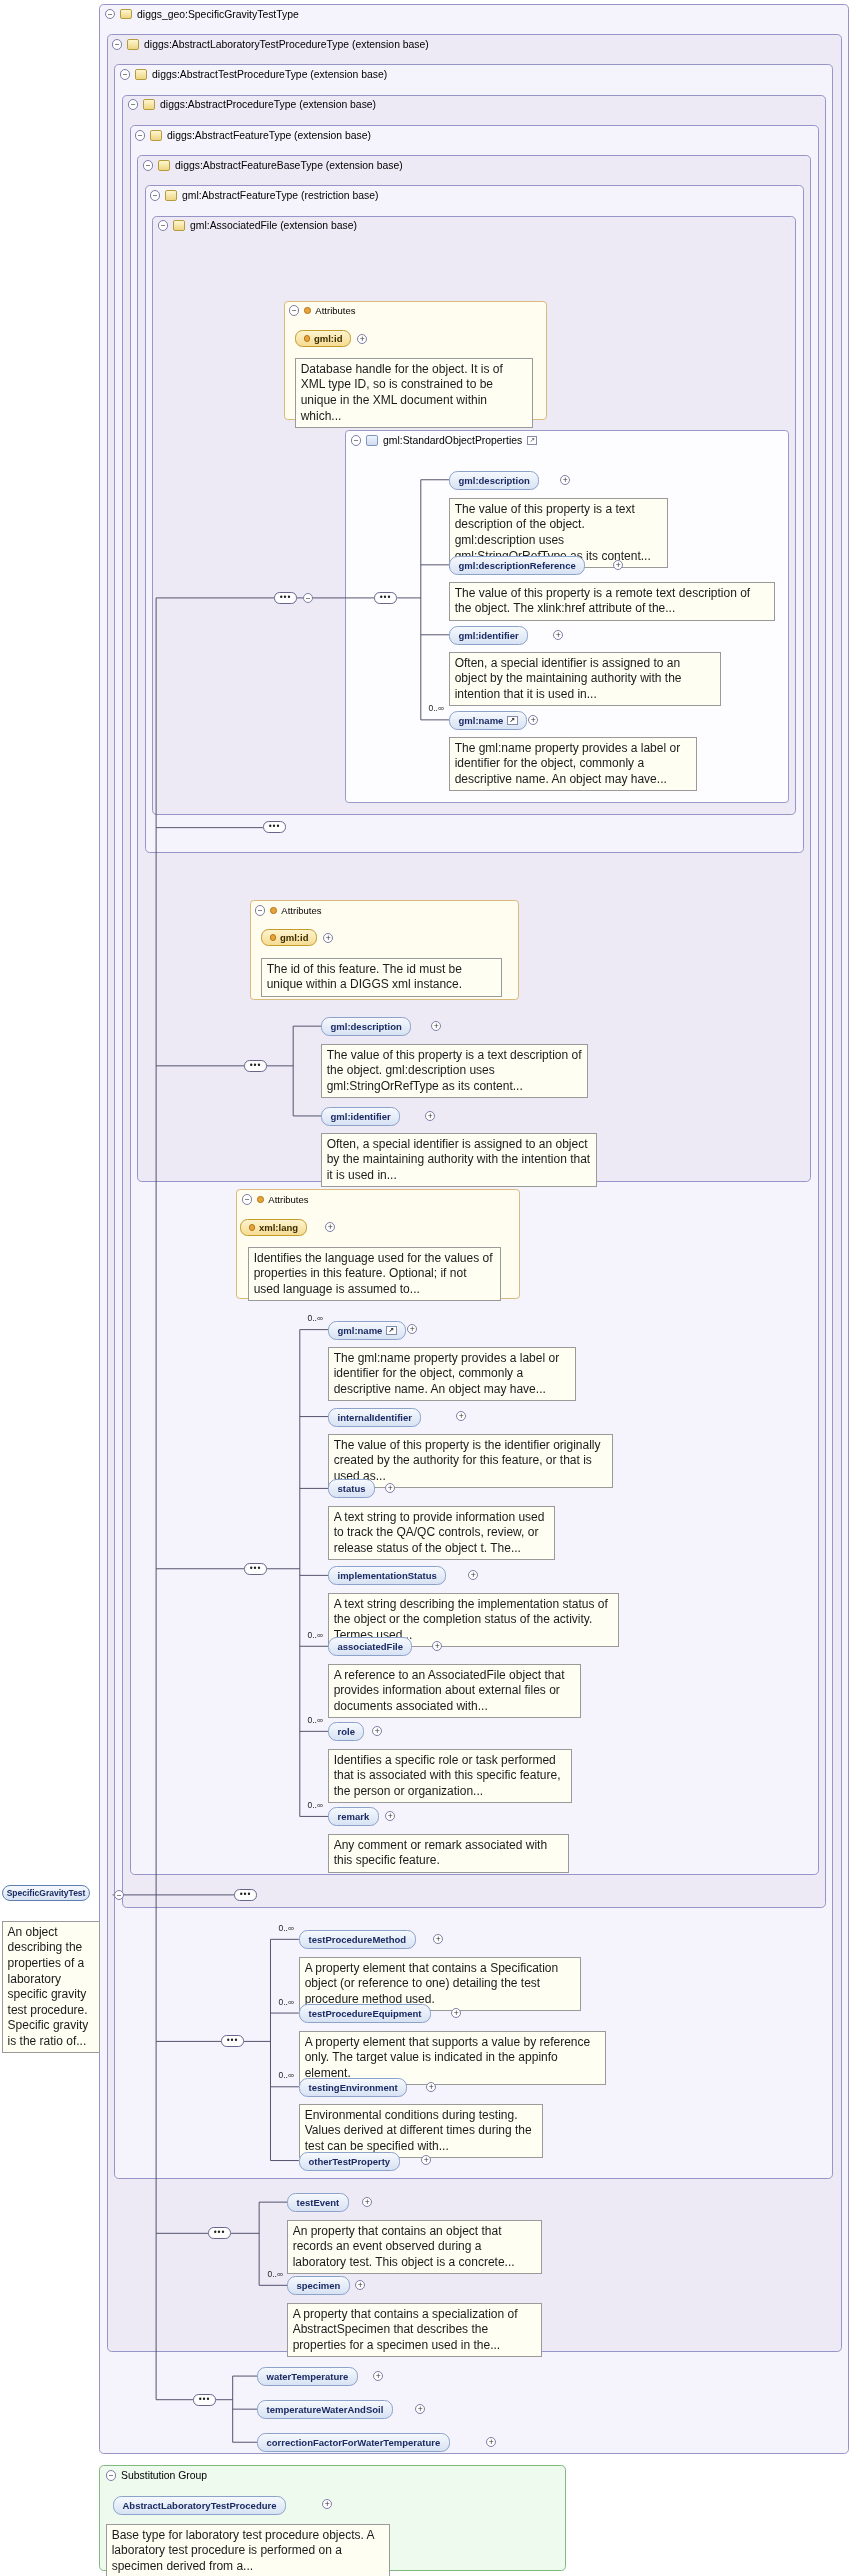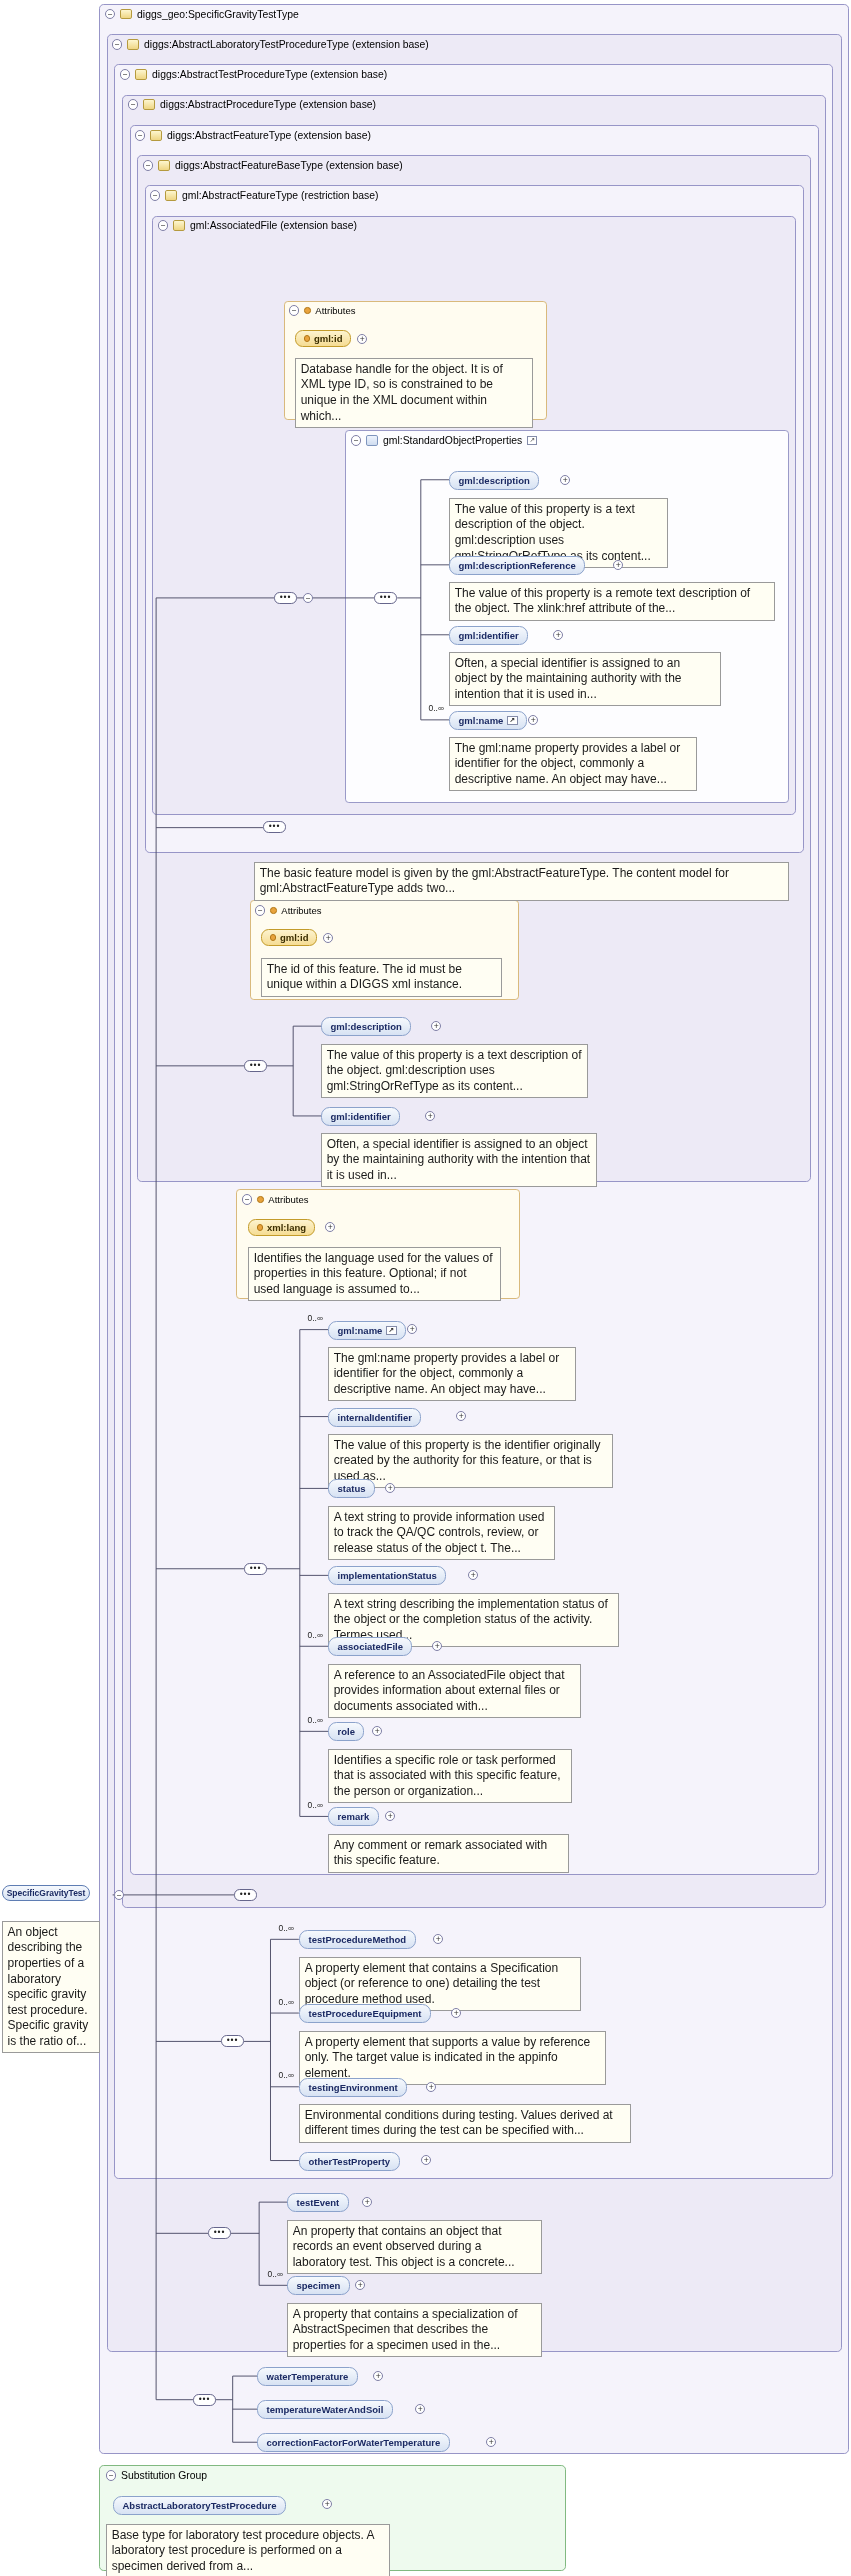--- a/index.html
+++ b/index.html
@@ -180,21 +180,21 @@
     <span>gml:id</span>
   </div>
   <div class="circ abs" style="left:323px;top:933px">+</div>
   <div class="doc" style="left:261px;top:958px;width:241px">The id of this feature. The id must be unique within a DIGGS xml instance.</div>
 
   <div class="abox-h" style="left:242px;top:1194px">
     <span class="circ">−</span>
     <span class="adot"></span>
     <span>Attributes</span>
   </div>
-  <div class="apill" style="left:248px;top:1219px">
+  <div class="apill" style="left:240px;top:1219px">
     <span class="adot"></span>
     <span>xml:lang</span>
   </div>
   <div class="circ abs" style="left:325px;top:1222px">+</div>
   <div class="doc" style="left:248px;top:1247px;width:253px">Identifies the language used for the values of properties in this feature. Optional; if not used language is assumed to...</div>
 
   <div class="seq" style="left:274px;top:592px">•••</div>
   <div class="circ abs" style="left:303px;top:593px">−</div>
   <div class="seq" style="left:374px;top:592px">•••</div>
   <div class="seq" style="left:263px;top:821px">•••</div>
@@ -224,21 +224,20 @@
   <div class="doc" style="left:449px;top:652px;width:272px">Often, a special identifier is assigned to an object by the maintaining authority with the intention that it is used in...</div>
 
   <div class="occ" style="left:408px;top:703px;width:36px">0..∞</div>
   <div class="pill" style="left:449px;top:711px">
     <span>gml:name</span>
     <span class="refb">↗</span>
   </div>
   <div class="circ abs" style="left:528px;top:715px">+</div>
   <div class="doc" style="left:449px;top:737px;width:248px">The gml:name property provides a label or identifier for the object, commonly a descriptive name. An object may have...</div>
 
-  <div class="doc" style="left:254px;top:862px;width:535px">The basic feature model is given by the gml:AbstractFeatureType. The content model for gml:AbstractFeatureType adds two...</div>
 
   <div class="pill" style="left:321px;top:1017px">
       <span>gml:description</span>
     </div>
   <div class="circ abs" style="left:431px;top:1021px">+</div>
   <div class="doc" style="left:321px;top:1044px;width:267px">The value of this property is a text description of the object. gml:description uses gml:StringOrRefType as its content...</div>
 
   <div class="pill" style="left:321px;top:1107px">
       <span>gml:identifier</span>
     </div>
@@ -304,21 +303,21 @@
       <span>testProcedureEquipment</span>
     </div>
   <div class="circ abs" style="left:451px;top:2008px">+</div>
   <div class="doc" style="left:299px;top:2031px;width:307px">A property element that supports a value by reference only. The target value is indicated in the appinfo element.</div>
 
   <div class="occ" style="left:258px;top:2070px;width:36px">0..∞</div>
   <div class="pill" style="left:299px;top:2078px">
       <span>testingEnvironment</span>
     </div>
   <div class="circ abs" style="left:426px;top:2082px">+</div>
-  <div class="doc" style="left:299px;top:2104px;width:332px">Environmental conditions during testing. Values derived at different times during the test can be specified with...</div>
+  <div class="doc" style="left:299px;top:2104px;width:244px">Environmental conditions during testing. Values derived at different times during the test can be specified with...</div>
 
   <div class="pill" style="left:299px;top:2152px">
       <span>otherTestProperty</span>
     </div>
   <div class="circ abs" style="left:421px;top:2155px">+</div>
 
   <div class="pill" style="left:287px;top:2193px">
       <span>testEvent</span>
     </div>
   <div class="circ abs" style="left:362px;top:2197px">+</div>

